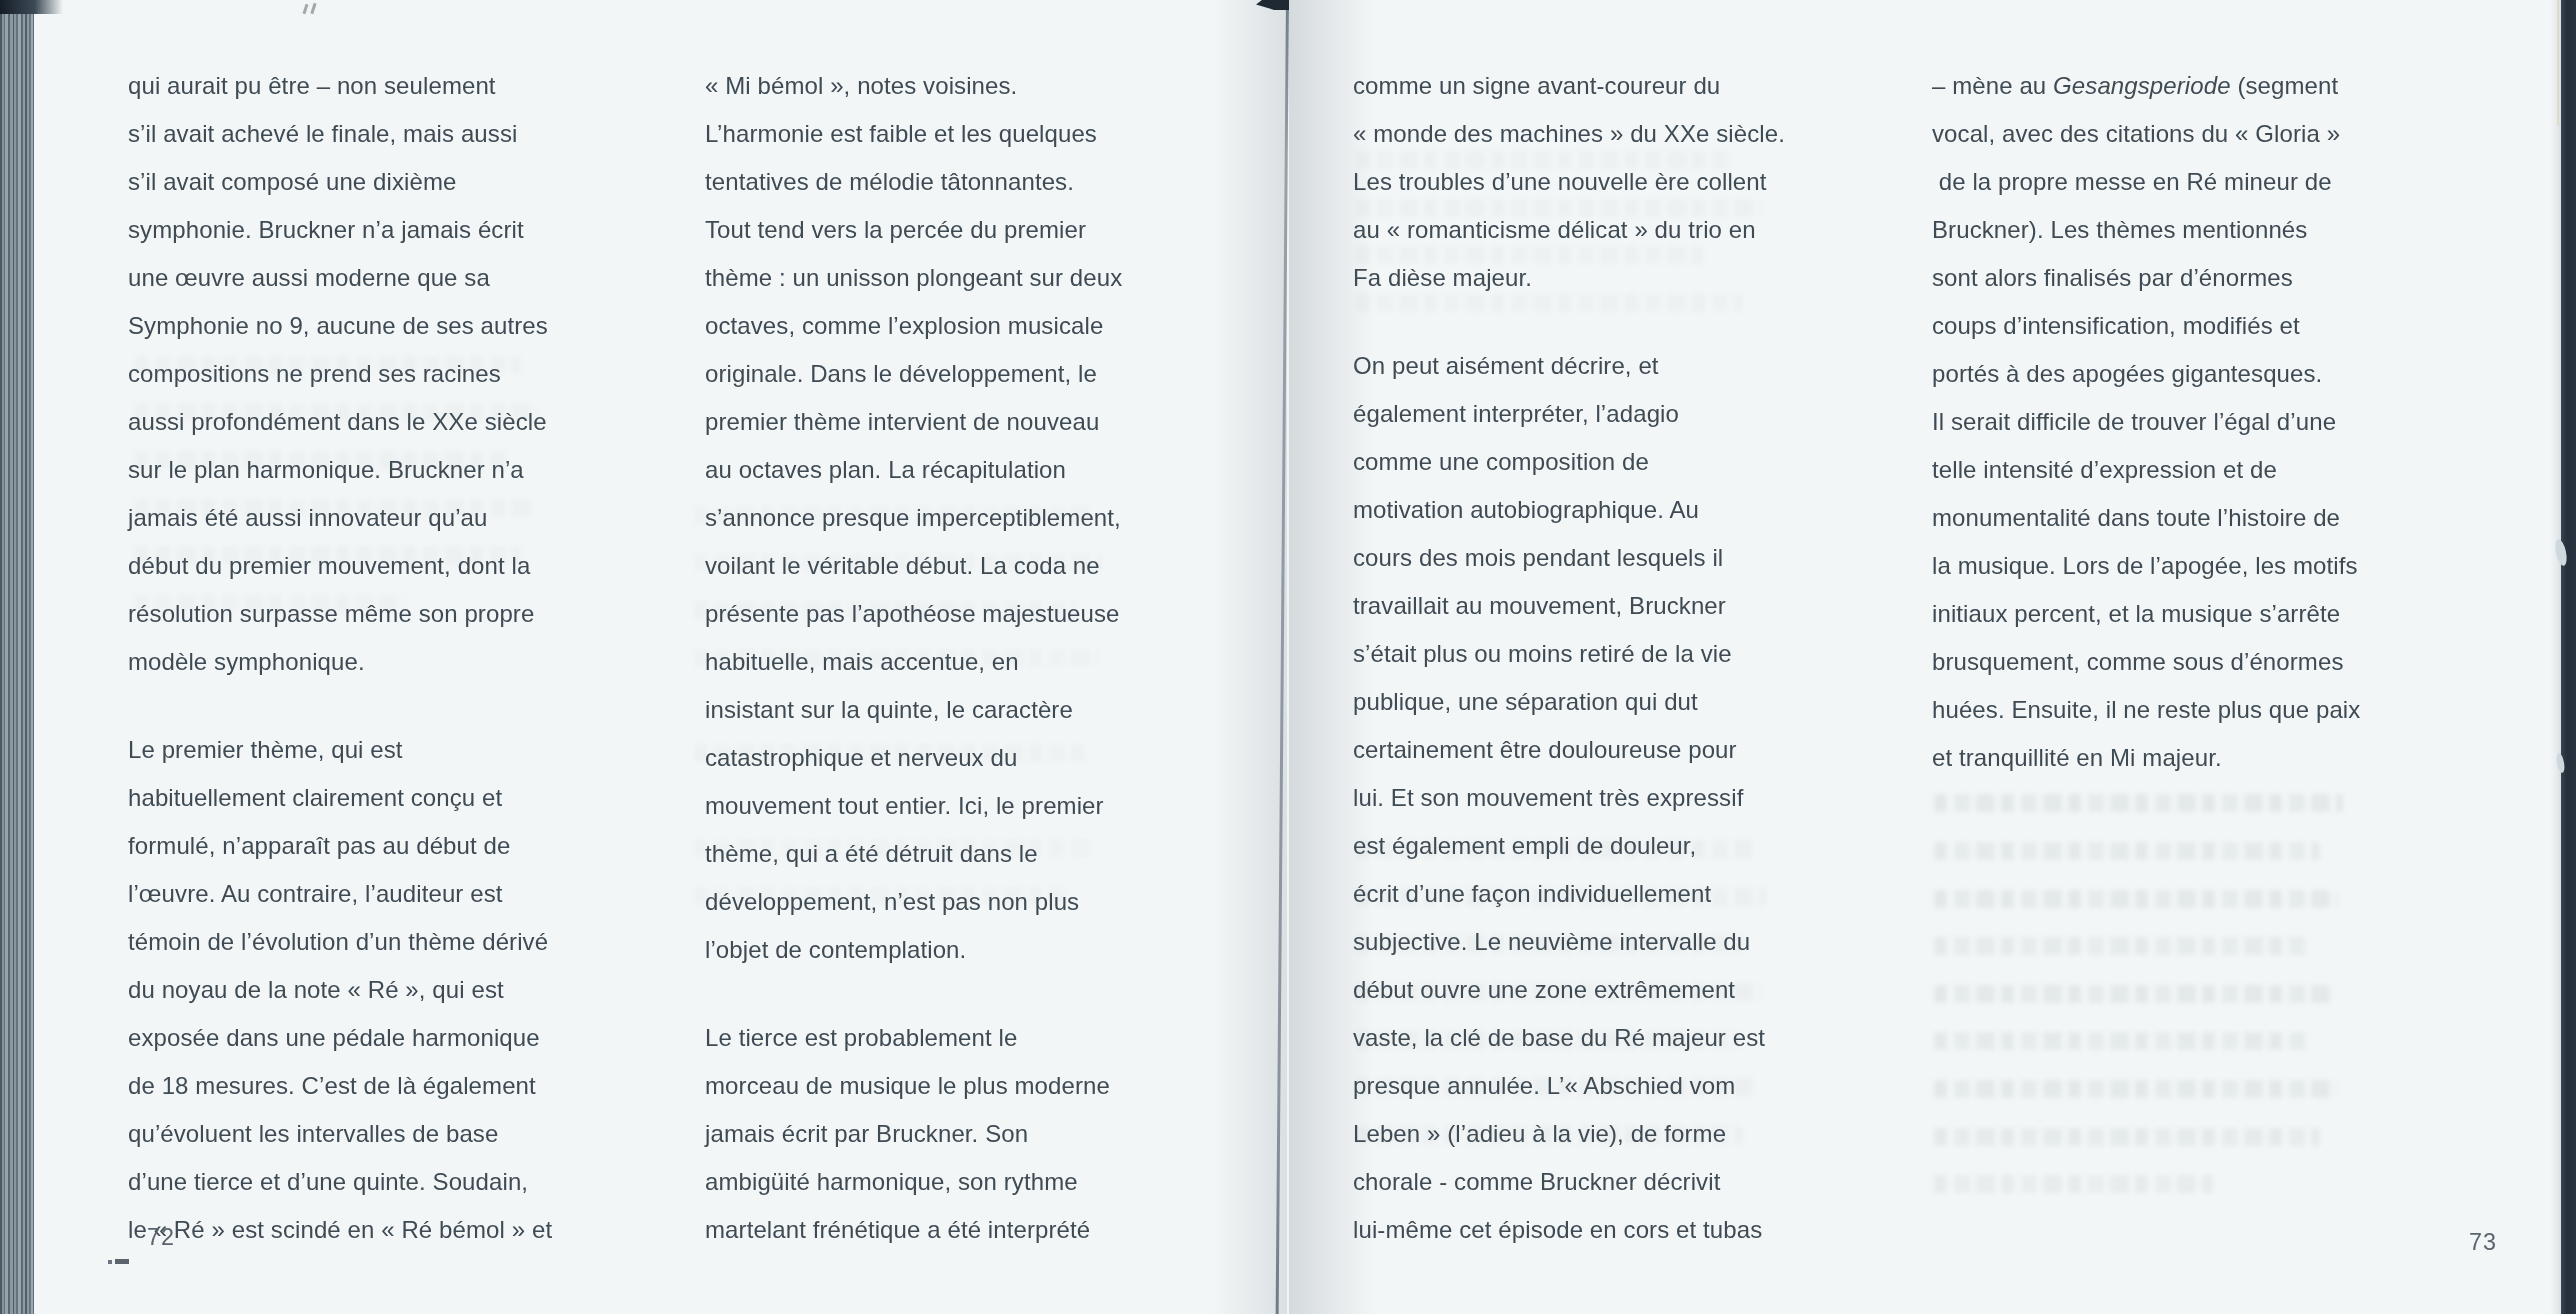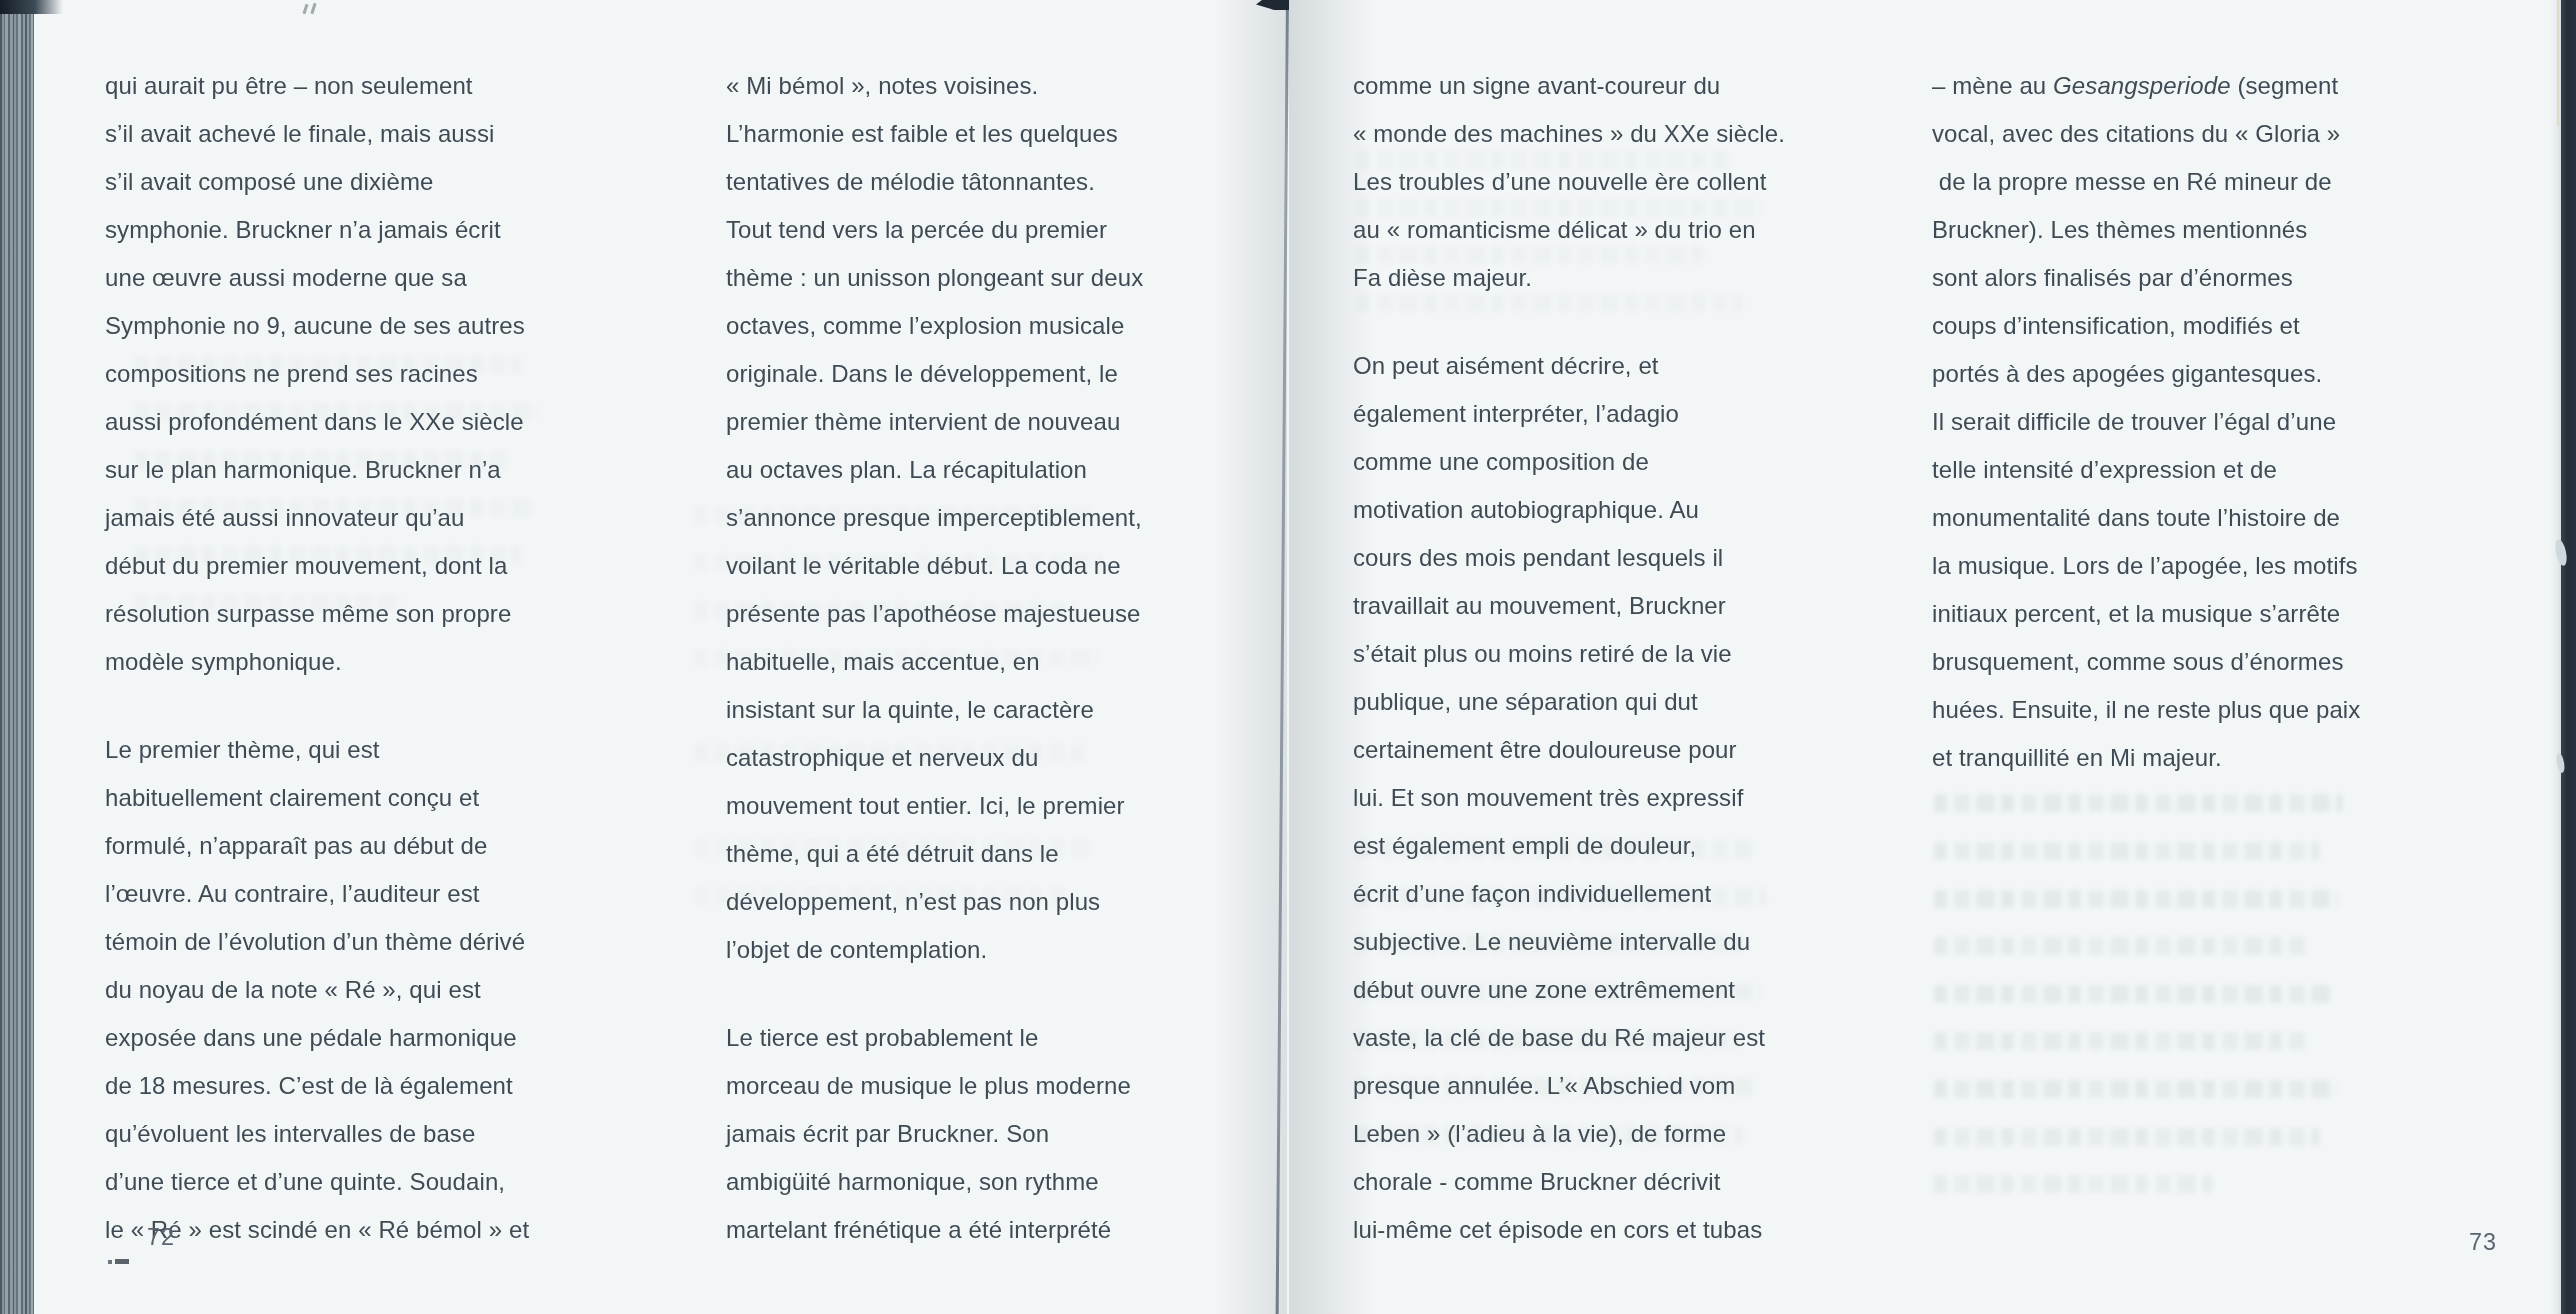--- a/index.html
+++ b/index.html
@@ -64,22 +64,22 @@
   .blob2{left:2557px;top:753px;width:7.2px;height:20px;transform:rotate(-10deg);}
   
   .col{
     position:absolute;top:72px;width:503px;
     font-size:24px;font-weight:300;letter-spacing:0.1px;
     color:#3f4b54;
   }
   .line{height:48px;white-space:pre;}
   .line.blank{height:40px;}
   .it{font-style:italic;}
-  .col-72-1{left:105px;}
-  .col-72-2{left:726px;}
+  .col-72-1{left:128px;}
+  .col-72-2{left:705px;}
   .col-73-1{left:1353px;}
   .col-73-2{left:1932px;}
   .page-number{
     position:absolute;font-size:23.4px;color:#5a646e;letter-spacing:0.9px;
     font-weight:300;
     margin-left:34px;
   }
   .pn-72{left:113px;top:1224px;}
   .pn-73{left:2435px;top:1229px;}
   

